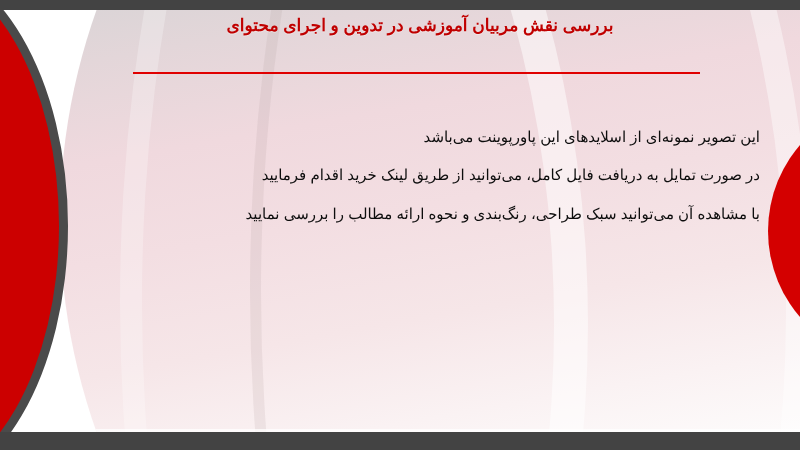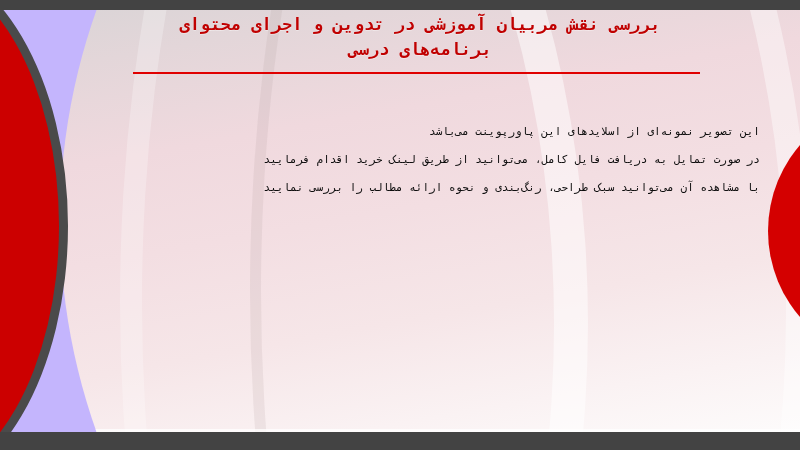--- a/index.html
+++ b/index.html
@@ -6,22 +6,22 @@
   html, body {
     margin: 0;
     padding: 0;
     background: #202020;
   }
   #slide {
     position: relative;
     width: 800px;
     height: 450px;
     overflow: hidden;
-    background: #c4b5fd;
-    font-family: Liberation Mono, monospace;
+    background: #ffffff;
+    font-family: Liberation Sans, sans-serif;
   }
 
   
   .frame-band {
     position: absolute;
     left: 0;
     width: 800px;
     background: #434343;
     z-index: 6;
   }
@@ -180,21 +180,21 @@
     z-index: 7;
   }
   #body {
     position: absolute;
     right: 40px;
     top: 118px;
     width: 680px;
     text-align: right;
     direction: rtl;
     color: #0d0d0d;
-    font-size: 11px;
+    font-size: 15px;
     line-height: 2.55;
     z-index: 7;
   }
   #body .line { white-space: nowrap; }
 </style>
 </head>
 <body>
 
 <div id="slide">
 
@@ -214,21 +214,20 @@
   <div id="red-left"></div>
   <div id="red-left-rim"></div>
 
   <div id="red-right"></div>
 
   <div class="frame-band top"></div>
   <div class="frame-band bottom"></div>
 
   <div id="title">
     <div>بررسی نقش مربیان آموزشی در تدوین و اجرای محتوای</div>
-    <div>برنامه‌های درسی</div>
   </div>
   <div id="title-rule"></div>
 
   <div id="body">
     <div class="line">این تصویر نمونه‌ای از اسلایدهای این پاورپوینت می‌باشد</div>
     <div class="line">در صورت تمایل به دریافت فایل کامل، می‌توانید از طریق لینک خرید اقدام فرمایید</div>
     <div class="line">با مشاهده آن می‌توانید سبک طراحی، رنگ‌بندی و نحوه ارائه مطالب را بررسی نمایید</div>
   </div>
 
 </div>

